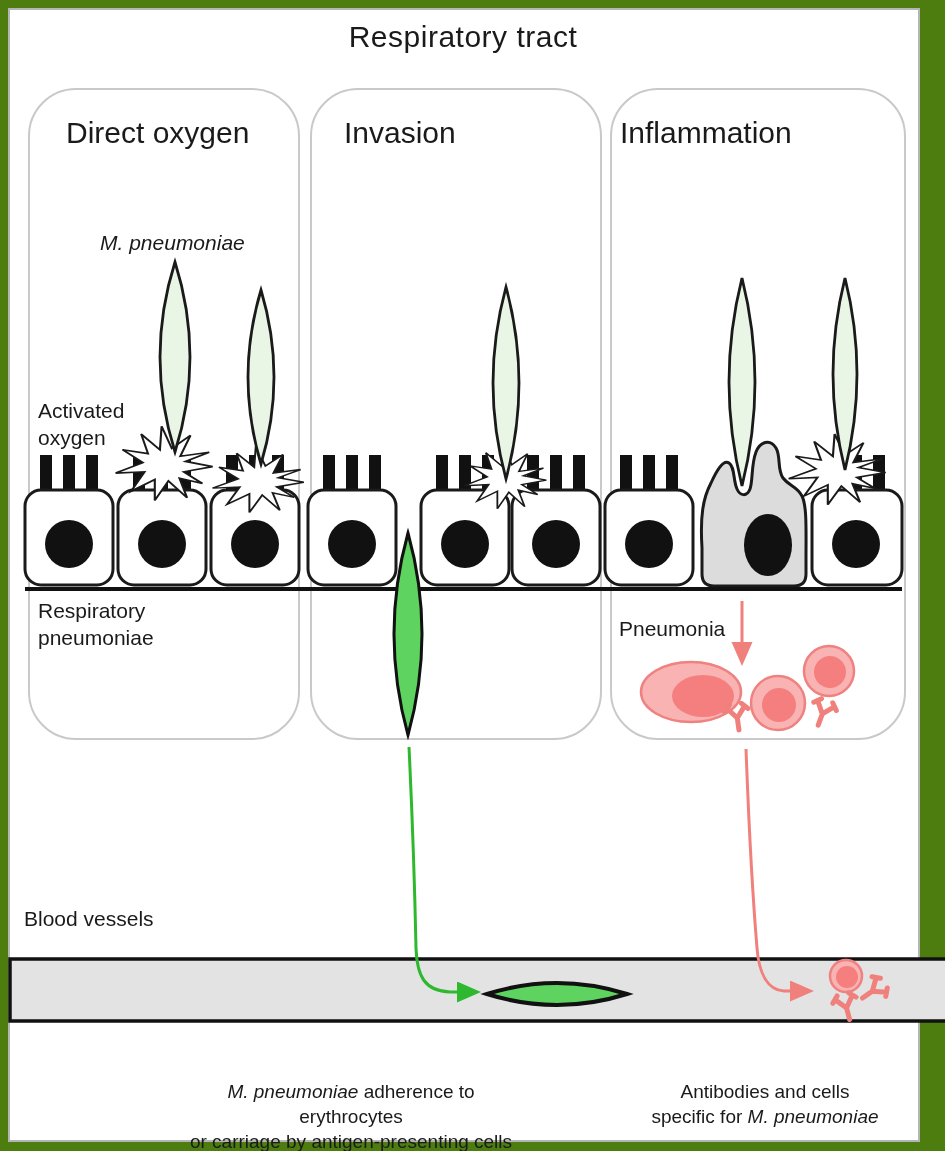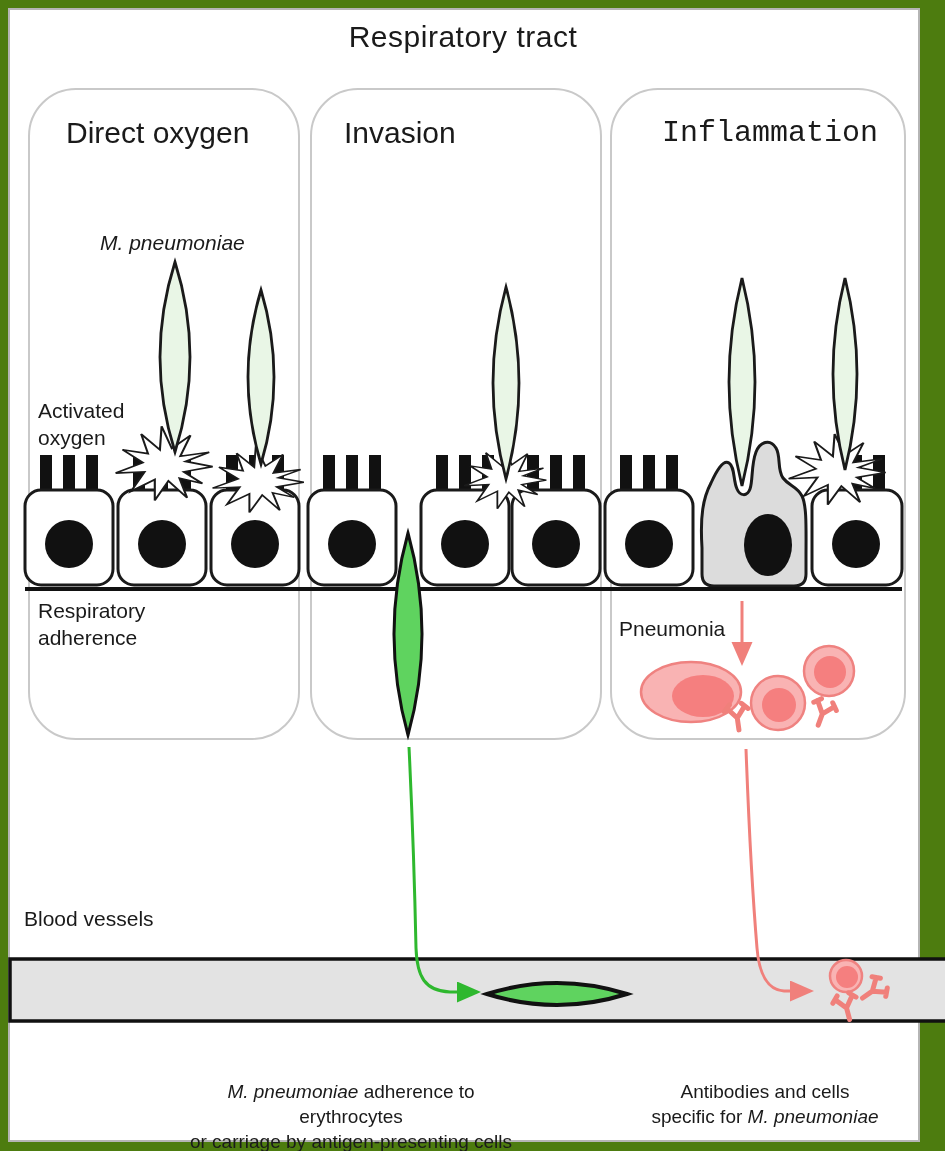--- a/index.html
+++ b/index.html
@@ -16,21 +16,21 @@
     border-radius:48px;background:transparent;
   }
   .panel.p1{left:28px;width:268px;}
   .panel.p2{left:310px;width:288px;}
   .panel.p3{left:610px;width:292px;}
   .diagram-title{
     position:absolute;left:8px;top:20px;width:910px;text-align:center;
     font-size:30px;letter-spacing:.5px;
   }
   .panel-title{position:absolute;top:116px;font-size:30px;white-space:nowrap;}
-  .pt1{left:66px;} .pt2{left:344px;} .pt3{left:662px;font-family:Liberation Mono, monospace;}
+  .pt1{left:66px;} .pt2{left:344px;} .pt3{left:620px;}
   .lbl{position:absolute;font-size:21px;line-height:27px;white-space:pre-line;}
   .lbl-pathogen{left:100px;top:229px;font-style:italic;}
   .lbl-activated{left:38px;top:397px;}
   .lbl-epithelium{left:38px;top:597px;}
   .lbl-pneumonia{left:619px;top:615px;}
   .lbl-vessels{left:24px;top:905px;}
   .caption{position:absolute;top:1033px;text-align:center;font-size:19px;line-height:25px;margin-top:46px;}
   .cap-invasion{left:181px;width:340px;}
   .cap-inflammation{left:615px;width:300px;}
   .art{position:absolute;left:0;top:0;}
@@ -174,21 +174,21 @@
   <div class="diagram-title">Respiratory tract</div>
 
   <div class="panel-title pt1">Direct oxygen</div>
   <div class="panel-title pt2">Invasion</div>
   <div class="panel-title pt3">Inflammation</div>
 
   <div class="lbl lbl-pathogen">M. pneumoniae</div>
 
   <div class="lbl lbl-activated"><span>Activated</span><br><span>oxygen</span></div>
 
-  <div class="lbl lbl-epithelium"><span>Respiratory</span><br><span>adherence</span></div>
+  <div class="lbl lbl-epithelium"><span>Respiratory</span><br><span>pneumoniae</span></div>
 
   <div class="lbl lbl-pneumonia">Pneumonia</div>
 
   <div class="lbl lbl-vessels">Blood vessels</div>
 
   <div class="caption cap-invasion">
     <div><i>M. pneumoniae</i><span> adherence to erythrocytes</span></div>
     <div>or carriage by antigen-presenting cells</div>
   </div>
 

